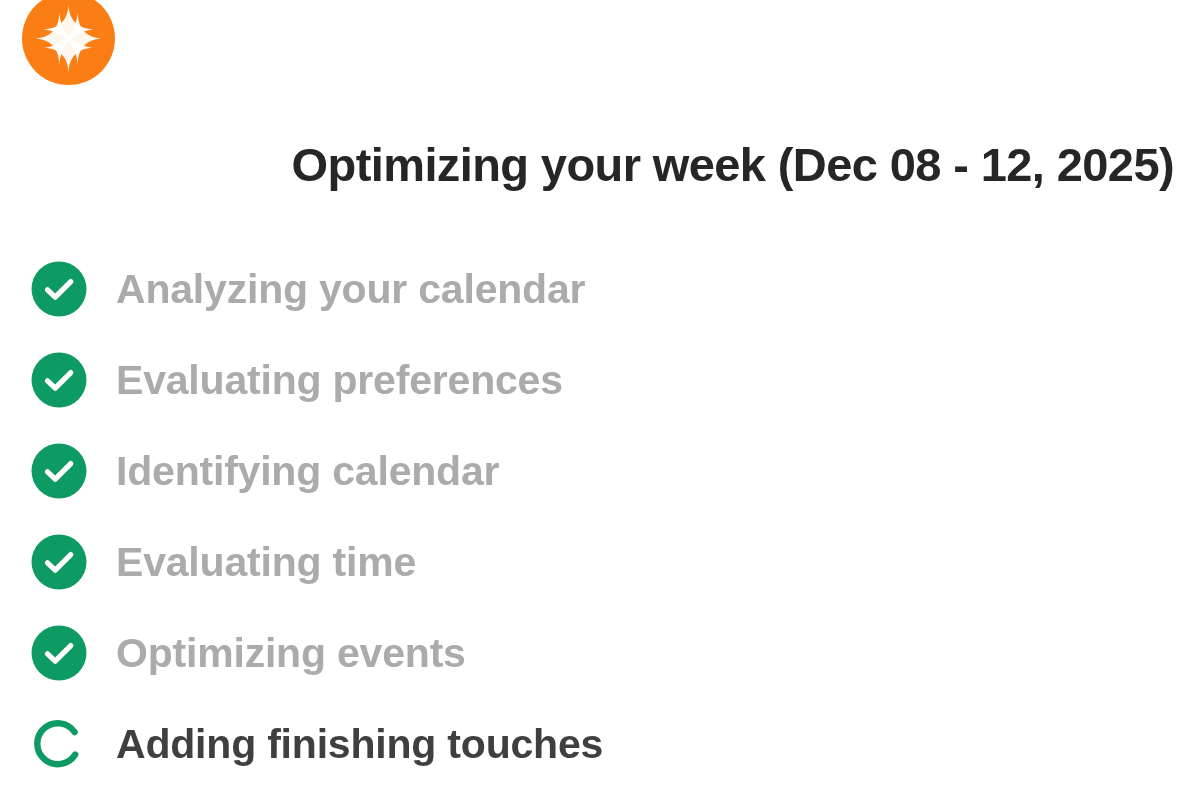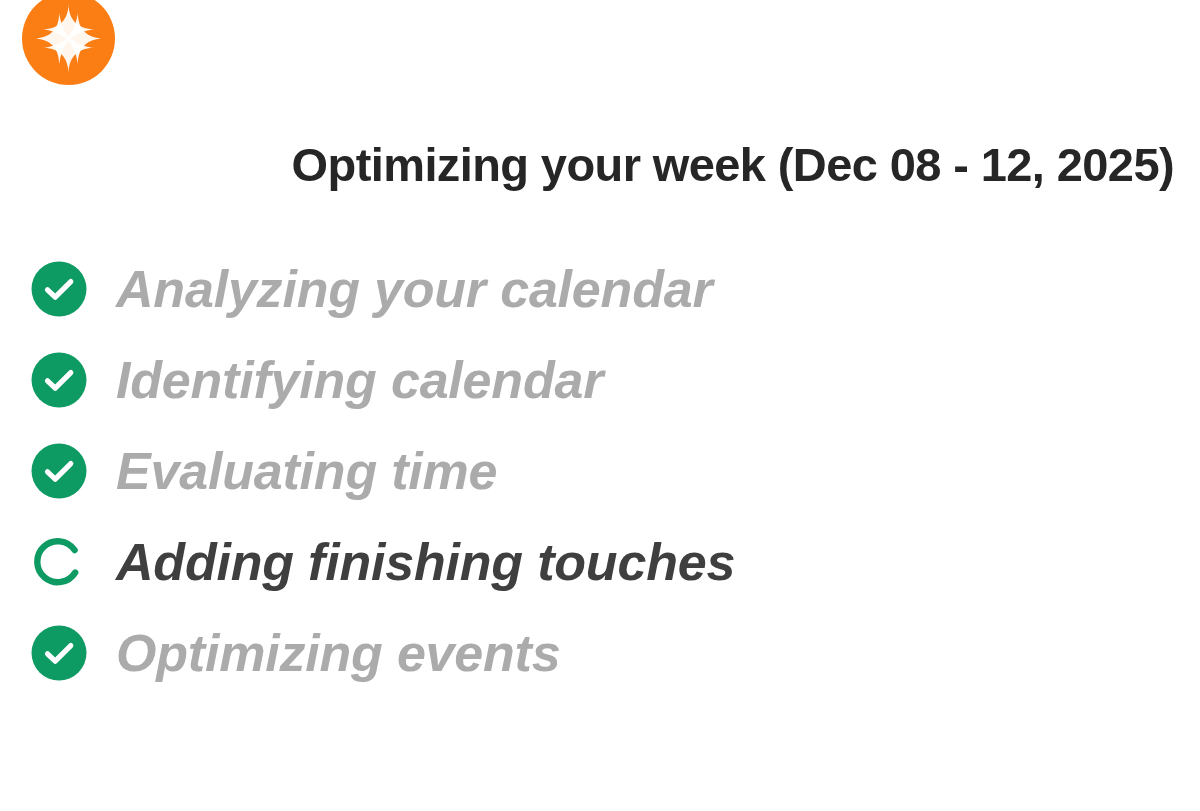--- a/index.html
+++ b/index.html
@@ -64,25 +64,24 @@
     flex: 0 0 auto;
     width: 56px;
     height: 56px;
     display: block;
     position: relative;
   }
   .step-icon svg { display: block; width: 56px; height: 56px; }
 
   .step-label {
     margin-left: 29px;
-    font-size: 52px;
+    font-size: 41px;
     line-height: 48px;
     letter-spacing: -0.2px;
     white-space: nowrap;
-    font-style: italic;
   }
   .step.done .step-label {
     color: #ababab;
     font-weight: 700;
   }
   .step.active .step-label {
     color: #3f3f3f;
     font-weight: 700;
   }
 
@@ -112,20 +111,29 @@
     <li class="step done">
       <span class="step-icon">
         <svg viewBox="0 0 56 56" xmlns="http://www.w3.org/2000/svg">
           <circle cx="28" cy="28" r="27.5" fill="#0E9A63"></circle>
           <path d="M16.5 28.8 L24.2 36.2 L39.8 20.6" fill="none" stroke="#FFFFFF" stroke-width="5.2" stroke-linecap="round" stroke-linejoin="round"></path>
         </svg>
       </span>
       <span class="step-label">Analyzing your calendar</span>
     </li>
 
+    <li class="step done">
+      <span class="step-icon">
+        <svg viewBox="0 0 56 56" xmlns="http://www.w3.org/2000/svg">
+          <circle cx="28" cy="28" r="27.5" fill="#0E9A63"></circle>
+          <path d="M16.5 28.8 L24.2 36.2 L39.8 20.6" fill="none" stroke="#FFFFFF" stroke-width="5.2" stroke-linecap="round" stroke-linejoin="round"></path>
+        </svg>
+      </span>
+      <span class="step-label">Evaluating preferences</span>
+    </li>
 
     <li class="step done">
       <span class="step-icon">
         <svg viewBox="0 0 56 56" xmlns="http://www.w3.org/2000/svg">
           <circle cx="28" cy="28" r="27.5" fill="#0E9A63"></circle>
           <path d="M16.5 28.8 L24.2 36.2 L39.8 20.6" fill="none" stroke="#FFFFFF" stroke-width="5.2" stroke-linecap="round" stroke-linejoin="round"></path>
         </svg>
       </span>
       <span class="step-label">Identifying calendar</span>
     </li>
@@ -133,36 +141,36 @@
     <li class="step done">
       <span class="step-icon">
         <svg viewBox="0 0 56 56" xmlns="http://www.w3.org/2000/svg">
           <circle cx="28" cy="28" r="27.5" fill="#0E9A63"></circle>
           <path d="M16.5 28.8 L24.2 36.2 L39.8 20.6" fill="none" stroke="#FFFFFF" stroke-width="5.2" stroke-linecap="round" stroke-linejoin="round"></path>
         </svg>
       </span>
       <span class="step-label">Evaluating time</span>
     </li>
 
+    <li class="step done">
+      <span class="step-icon">
+        <svg viewBox="0 0 56 56" xmlns="http://www.w3.org/2000/svg">
+          <circle cx="28" cy="28" r="27.5" fill="#0E9A63"></circle>
+          <path d="M16.5 28.8 L24.2 36.2 L39.8 20.6" fill="none" stroke="#FFFFFF" stroke-width="5.2" stroke-linecap="round" stroke-linejoin="round"></path>
+        </svg>
+      </span>
+      <span class="step-label">Optimizing events</span>
+    </li>
+
     <li class="step active">
       <span class="step-icon">
         <svg viewBox="0 0 56 56" xmlns="http://www.w3.org/2000/svg">
 
           <path d="M43.6 16.0
                    A 20.5 20.5 0 1 0 44.2 38.5" fill="none" stroke="#0E9A63" stroke-width="6.4" stroke-linecap="round"></path>
         </svg>
       </span>
       <span class="step-label">Adding finishing touches</span>
     </li>
 
-    <li class="step done">
-      <span class="step-icon">
-        <svg viewBox="0 0 56 56" xmlns="http://www.w3.org/2000/svg">
-          <circle cx="28" cy="28" r="27.5" fill="#0E9A63"></circle>
-          <path d="M16.5 28.8 L24.2 36.2 L39.8 20.6" fill="none" stroke="#FFFFFF" stroke-width="5.2" stroke-linecap="round" stroke-linejoin="round"></path>
-        </svg>
-      </span>
-      <span class="step-label">Optimizing events</span>
-    </li>
-
   </ul>
 
 </div>
 
 </body></html>

